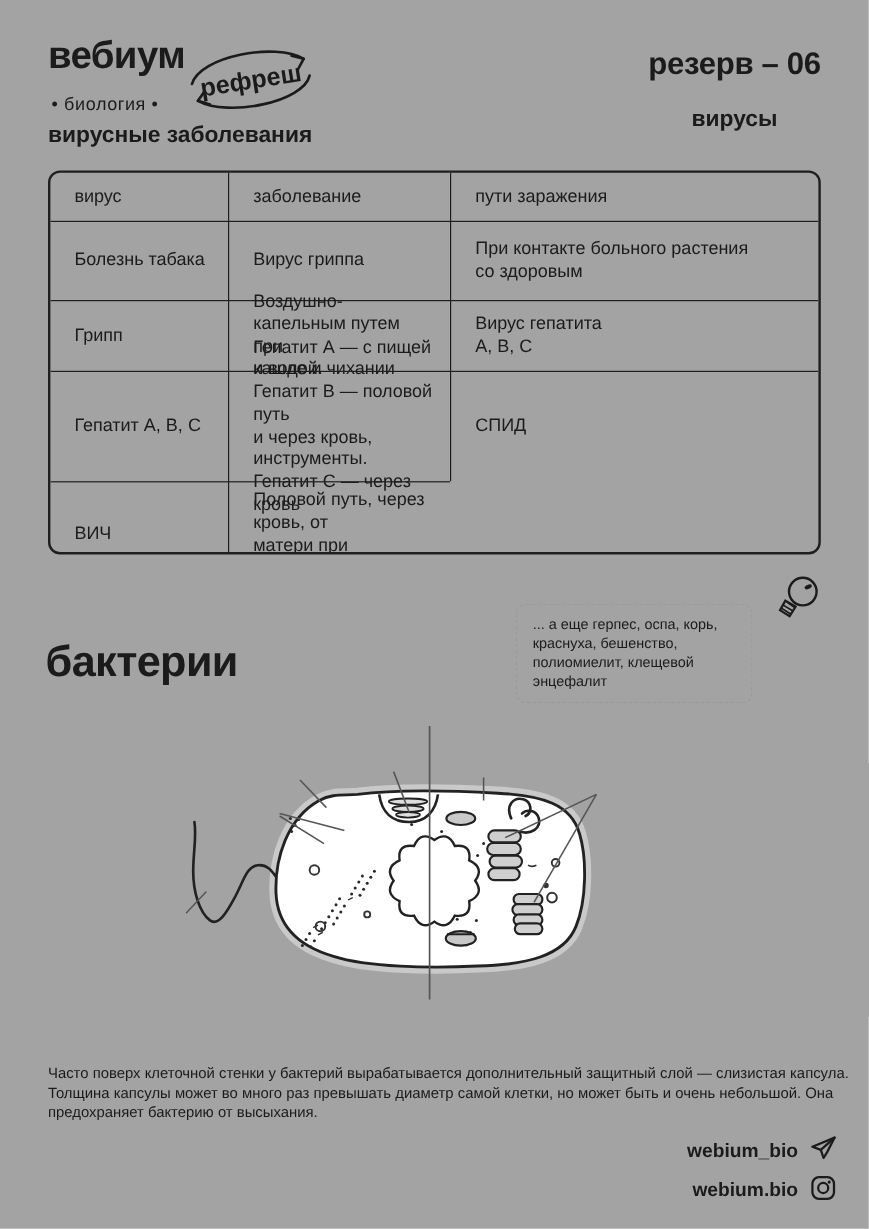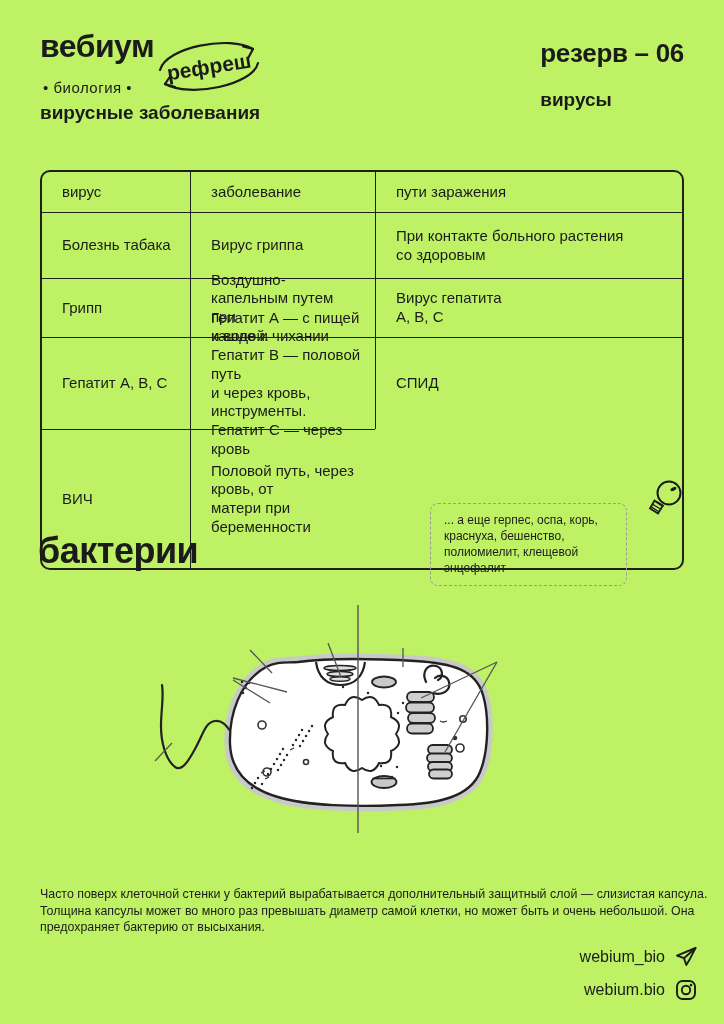--- a/index.html
+++ b/index.html
@@ -1,33 +1,33 @@
 <!DOCTYPE html>
 <html><head>
 <meta charset="utf-8">
 <style>
   * { box-sizing: border-box; margin: 0; padding: 0; }
   html,body { background:#e9e9e9; }
   body { font-family:"Liberation Sans", sans-serif; color:#1b1b1b; }
-  .page { position:relative; width:724px; height:1024px; background:#bef264; overflow:hidden; margin:0 auto; }
+  .page { position:relative; width:724px; height:1024px; background:#a3a3a3; overflow:hidden; margin:0 auto; }
 
   
   .brand { position:absolute; left:40px; top:28px; font-size:32px; font-weight:700; letter-spacing:-0.5px; }
   .brand-sub { position:absolute; left:43px; top:67px; font-size:15px; font-weight:500; letter-spacing:0.5px;margin-top:12px; }
   .badge { position:absolute; left:146px; top:34px; width:126px; height:66px; }
-  .doc-meta { position:absolute; right:40px; top:38px; text-align:left; }
+  .doc-meta { position:absolute; right:40px; top:38px; text-align:center; }
   .doc-code { font-size:26px; font-weight:700; letter-spacing:-0.3px; }
   .doc-topic { font-size:19px; font-weight:700; margin-top:20px; }
 
   
   .section-title { position:absolute; left:40px; top:102px; font-size:19px; font-weight:600; }
-  .vtable { position:absolute; left:40px; top:142px; width:644px; height:400px;
+  .vtable { position:absolute; left:40px; top:142px; width:644px; height:320px;
             border:2px solid #1f1f1f; border-radius:10px; overflow:hidden;
             display:grid; grid-template-columns:148px 185px 1fr;
-            grid-template-rows:40px 66px 59px 92px 1fr;margin-top:28px; }
+            grid-template-rows:40px 66px 59px 92px 1fr; }
   .vtable > div { border-top:1.5px solid #1f1f1f; border-left:1.5px solid #1f1f1f;
                   display:flex; align-items:center; padding:6px 14px 6px 20px;
                   font-size:15px; line-height:1.25; white-space:pre-line; }
   .vtable > div:nth-child(3n+1) { border-left:none; }
   .vtable > div:nth-child(-n+3) { border-top:none; }
 
   
   .note { position:absolute; left:430px; top:503px; width:197px; min-height:57px;
           border:1.6px dashed #9a9a9a; border-radius:8px; padding:9px 11px 8px 13px;
           font-size:12px; line-height:1.33; font-weight:500; }
@@ -35,21 +35,21 @@
 
   
   .bacteria-title { position:absolute; left:38px; top:530px; font-size:36px; font-weight:600; letter-spacing:-0.5px; }
   .diagram { position:absolute; left:130px; top:598px; width:460px; height:250px; }
 
   .caption { position:absolute; left:40px; top:886px; width:672px; font-size:12.4px;
              line-height:1.34; font-weight:500; white-space:pre-line; }
 
   
   .footer { position:absolute; right:26px; bottom:22px; display:flex; flex-direction:column; gap:9px; align-items:flex-end; }
-  .social { display:flex; align-items:center; gap:9px; font-size:16px; font-weight:400; }
+  .social { display:flex; align-items:flex-end; gap:9px; font-size:16px; font-weight:700; }
   .social svg { display:block; }
 </style>
 </head>
 <body>
 
 <div class="page">
 
   <div class="brand">вебиум</div>
   <div class="brand-sub">• биология •</div>
 

